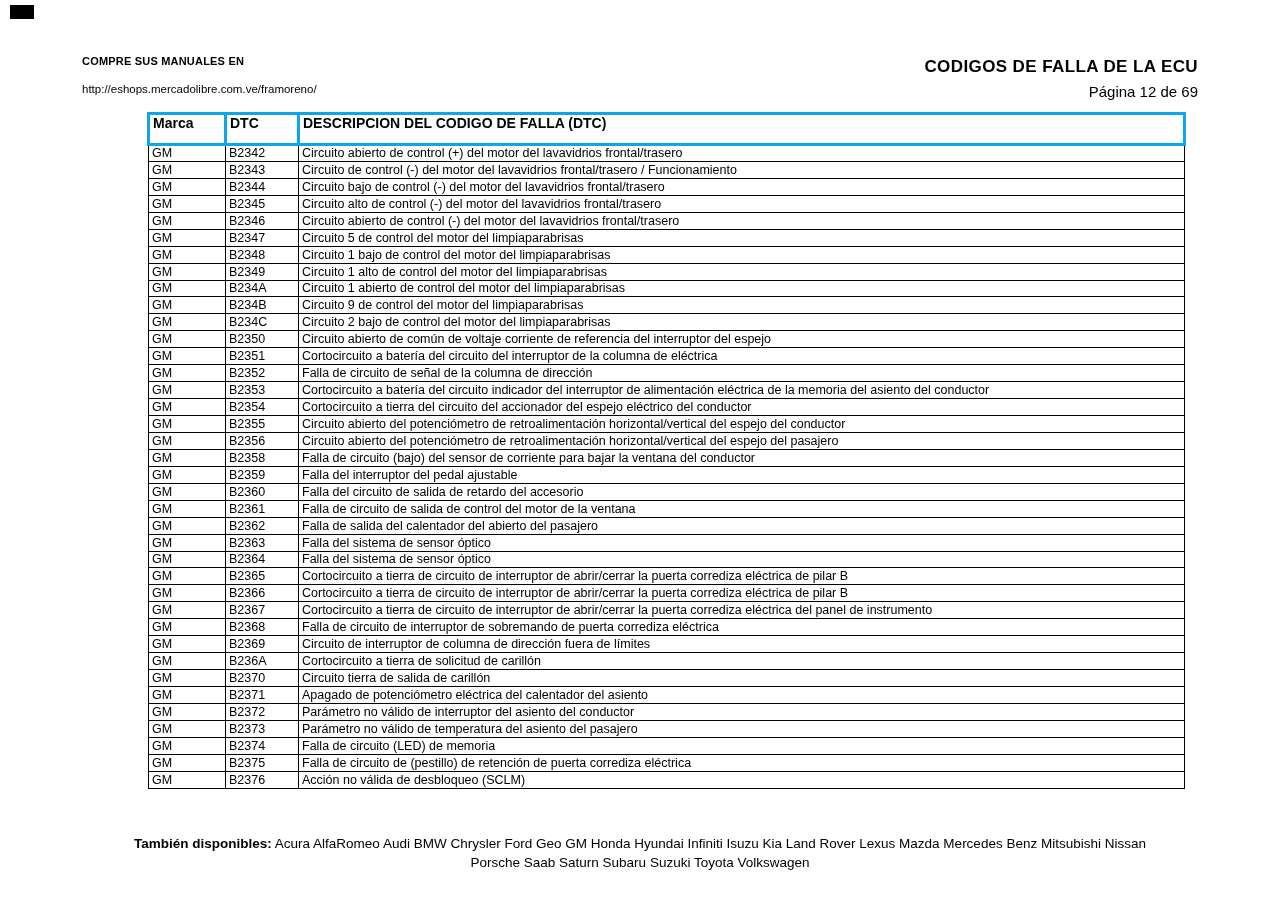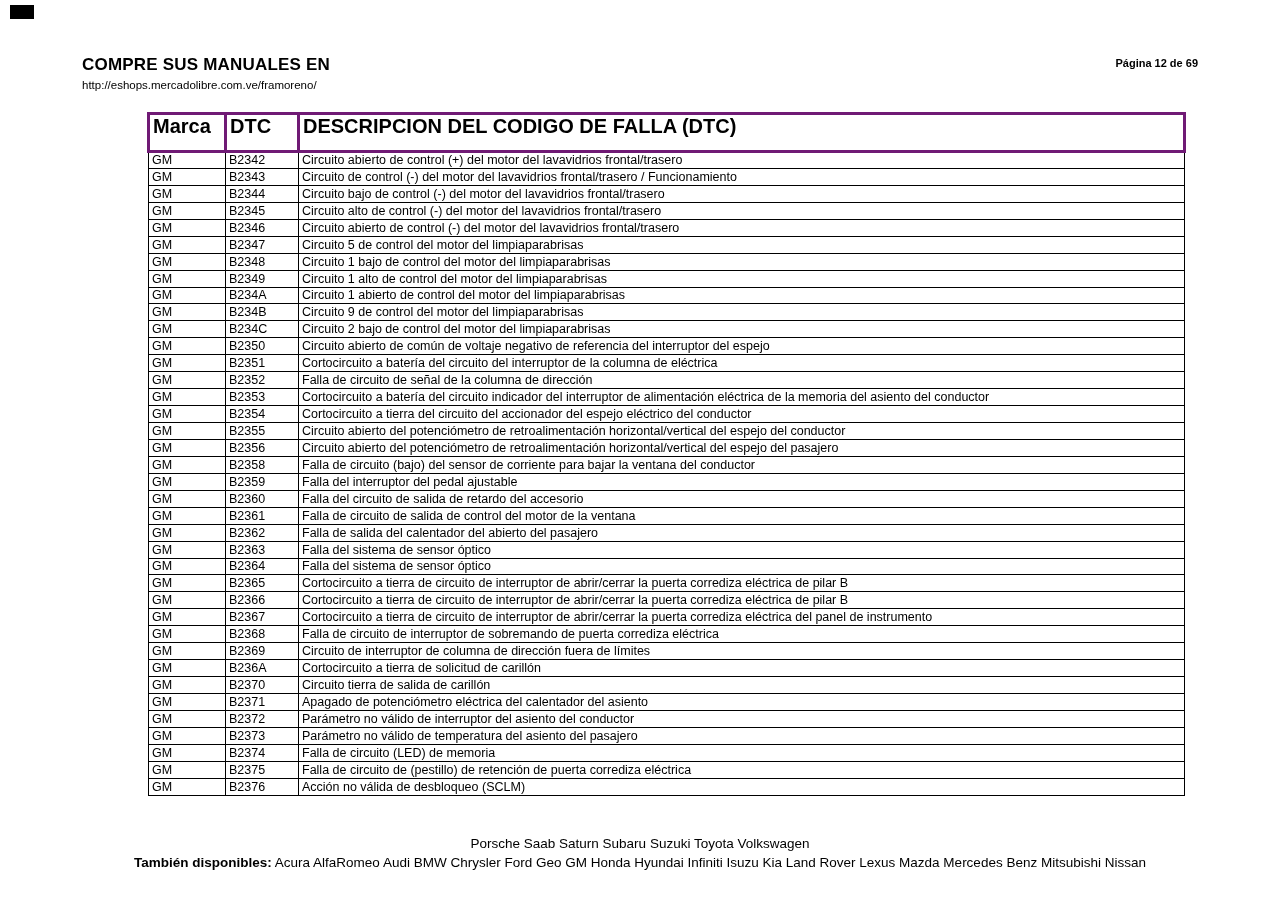--- a/index.html
+++ b/index.html
@@ -10,37 +10,37 @@
     font-family: "Liberation Sans", sans-serif;
     color: #000000;
     position: relative;
     overflow: hidden;
   }
   .scan-mark {
     position: absolute; left: 10px; top: 5px;
     width: 24px; height: 14px; background: #000;
   }
   .header-left { position: absolute; left: 82px; top: 55px; }
-  .header-left .banner { font-weight: bold; font-size: 17px; letter-spacing: 0.2px; }
-  .header-left .url { font-size: 11.5px; margin-top: 4px; }
+  .header-left .banner { font-weight: bold; font-size: 11px; letter-spacing: 0.2px; }
+  .header-left .url { font-size: 11.5px; margin-top: 16px; }
 
   .header-right { position: absolute; right: 82px; top: 57px; text-align: right; }
   .header-right .title { font-weight: bold; font-size: 17px; letter-spacing: 0.4px; }
-  .header-right .page-ind { font-size: 11px; margin-top: 0; font-weight: bold; }
+  .header-right .page-ind { font-size: 15px; margin-top: 6px; }
 
   table.dtc {
     position: absolute; left: 147px; top: 112px;
     width: 1036px;
     border-collapse: collapse;
     table-layout: fixed;
     background: #fff;
   }
   table.dtc th {
-    border: 3px solid #701a75;
-    font-size: 20px;
+    border: 3px solid #0ea5e9;
+    font-size: 14px;
     font-weight: bold;
     text-align: left;
     height: 22px;
     padding: 0 2px 12px 3px;
     white-space: nowrap;
     overflow: hidden;
     vertical-align: middle;
   }
   table.dtc td {
     border: 1px solid #000;
@@ -63,20 +63,21 @@
 <body>
 
 <div class="scan-mark"></div>
 
 <div class="header-left">
   <div class="banner">COMPRE SUS MANUALES EN</div>
   <div class="url">http://eshops.mercadolibre.com.ve/framoreno/</div>
 </div>
 
 <div class="header-right">
+  <div class="title">CODIGOS DE FALLA DE LA ECU</div>
   <div class="page-ind">Página 12 de 69</div>
 </div>
 
 <table class="dtc">
   <colgroup>
     <col style="width:77px">
     <col style="width:73px">
     <col style="width:886px">
   </colgroup>
   <thead>
@@ -149,21 +150,21 @@
 
   <tr>
     <td>GM</td>
     <td>B234C</td>
     <td>Circuito 2 bajo de control del motor del limpiaparabrisas</td>
   </tr>
 
   <tr>
     <td>GM</td>
     <td>B2350</td>
-    <td>Circuito abierto de común de voltaje negativo de referencia del interruptor del espejo</td>
+    <td>Circuito abierto de común de voltaje corriente de referencia del interruptor del espejo</td>
   </tr>
 
   <tr>
     <td>GM</td>
     <td>B2351</td>
     <td>Cortocircuito a batería del circuito del interruptor de la columna de eléctrica</td>
   </tr>
 
   <tr>
     <td>GM</td>
@@ -311,15 +312,15 @@
 
   <tr>
     <td>GM</td>
     <td>B2376</td>
     <td>Acción no válida de desbloqueo (SCLM)</td>
   </tr>
 </tbody>
 </table>
 
 <div class="footer">
+  <div><span class="bold">También disponibles:</span><span> Acura AlfaRomeo Audi BMW Chrysler Ford Geo GM Honda Hyundai Infiniti Isuzu Kia Land Rover Lexus Mazda Mercedes Benz Mitsubishi Nissan</span></div>
   <div>Porsche Saab Saturn Subaru Suzuki Toyota Volkswagen</div>
-  <div><span class="bold">También disponibles:</span><span> Acura AlfaRomeo Audi BMW Chrysler Ford Geo GM Honda Hyundai Infiniti Isuzu Kia Land Rover Lexus Mazda Mercedes Benz Mitsubishi Nissan</span></div>
 </div>
 
 </body></html>

